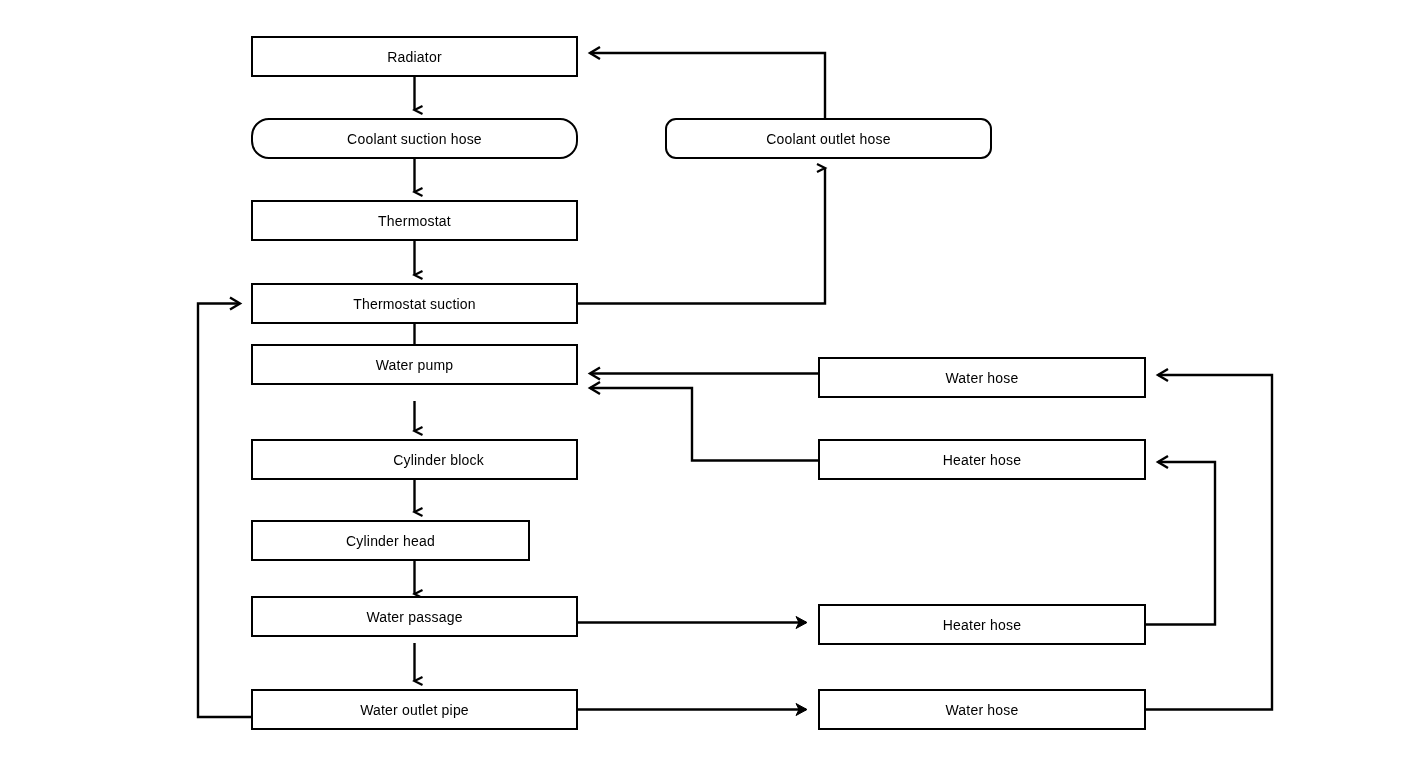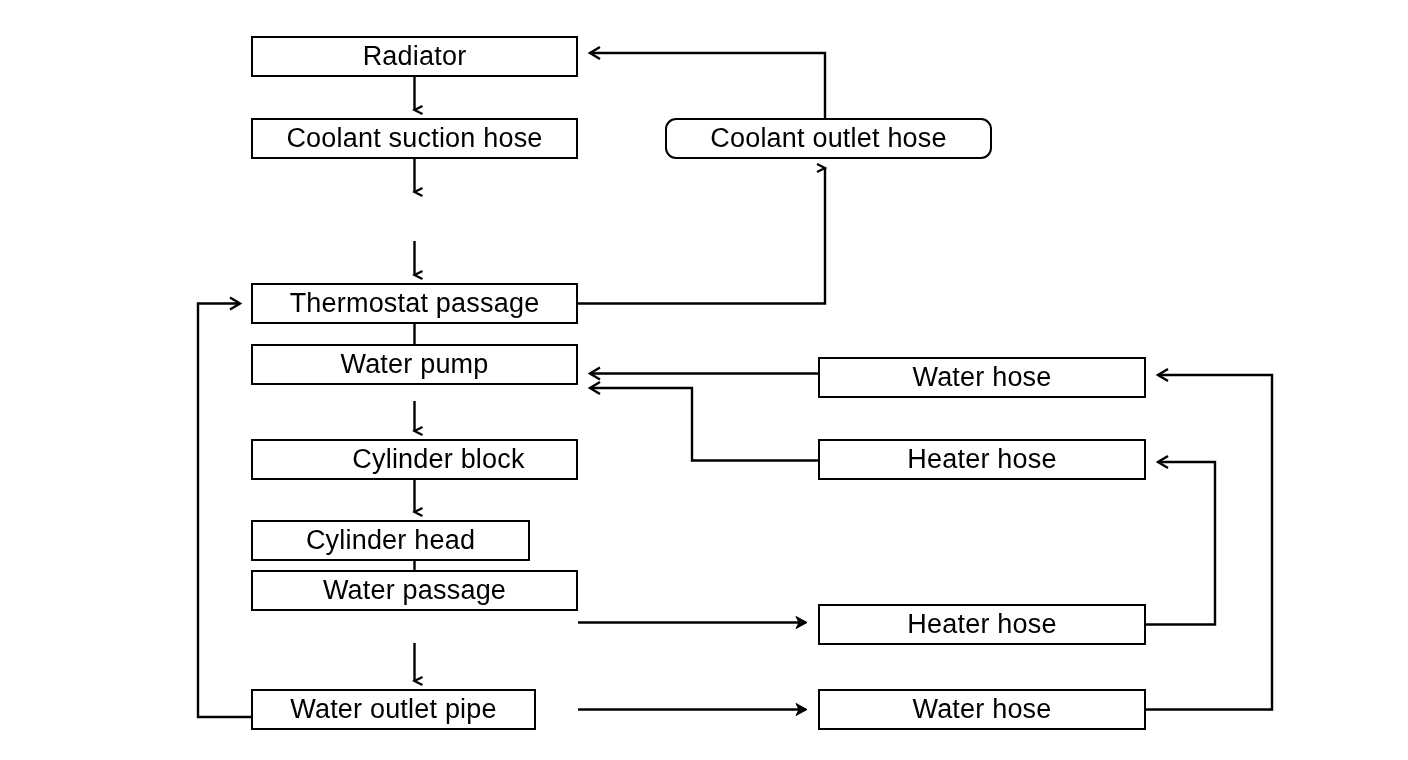--- a/index.html
+++ b/index.html
@@ -28,21 +28,21 @@
   }
   .node {
     position: absolute;
     box-sizing: border-box;
     border: 2.5px solid #000000;
     background: #ffffff;
     display: flex;
     align-items: center;
     justify-content: center;
     color: #000000;
-    font-size: 27px;
+    font-size: 14px;
     font-weight: 400;
     letter-spacing: 0.2px;
     white-space: nowrap;
     line-height: 1;
   }
   .node-label {
     display: block;
   }
 </style>
 </head>
@@ -93,39 +93,42 @@
 
       <path d="M818,460.5 L692,460.5 L692,388 L590,388" marker-end="url(#arrowOpen)"></path>
 
       <path d="M251,717 L198,717 L198,303.5 L240,303.5" marker-end="url(#arrowOpen)"></path>
     </g>
   </svg>
 
   <div class="node" style="left: 251px; top: 36px; width: 327px; height: 41px;">
     <span class="node-label">Radiator</span>
   </div>
-  <div class="node" style="left: 251px; top: 118px; width: 327px; height: 41px;">
+  <div class="node" style="left: 251px; top: 118px; width: 327px; height: 41px; border-radius: 18px;">
     <span class="node-label">Coolant suction hose</span>
   </div>
+  <div class="node" style="left: 251px; top: 200px; width: 327px; height: 41px;">
+    <span class="node-label">Thermostat</span>
+  </div>
   <div class="node" style="left: 251px; top: 283px; width: 327px; height: 41px;">
-    <span class="node-label">Thermostat passage</span>
+    <span class="node-label">Thermostat suction</span>
   </div>
   <div class="node" style="left: 251px; top: 344px; width: 327px; height: 41px;">
     <span class="node-label">Water pump</span>
   </div>
   <div class="node" style="left: 251px; top: 439px; width: 327px; height: 41px; padding-left: 48px;">
     <span class="node-label">Cylinder block</span>
   </div>
   <div class="node" style="left: 251px; top: 520px; width: 279px; height: 41px;">
     <span class="node-label">Cylinder head</span>
   </div>
-  <div class="node" style="left: 251px; top: 570px; width: 327px; height: 41px;">
+  <div class="node" style="left: 251px; top: 596px; width: 327px; height: 41px;">
     <span class="node-label">Water passage</span>
   </div>
-  <div class="node" style="left: 251px; top: 689px; width: 285px; height: 41px;">
+  <div class="node" style="left: 251px; top: 689px; width: 327px; height: 41px;">
     <span class="node-label">Water outlet pipe</span>
   </div>
   <div class="node" style="left: 665px; top: 118px; width: 327px; height: 41px; border-radius: 11px;">
     <span class="node-label">Coolant outlet hose</span>
   </div>
   <div class="node" style="left: 818px; top: 357px; width: 328px; height: 41px;">
     <span class="node-label">Water hose</span>
   </div>
   <div class="node" style="left: 818px; top: 439px; width: 328px; height: 41px;">
     <span class="node-label">Heater hose</span>

